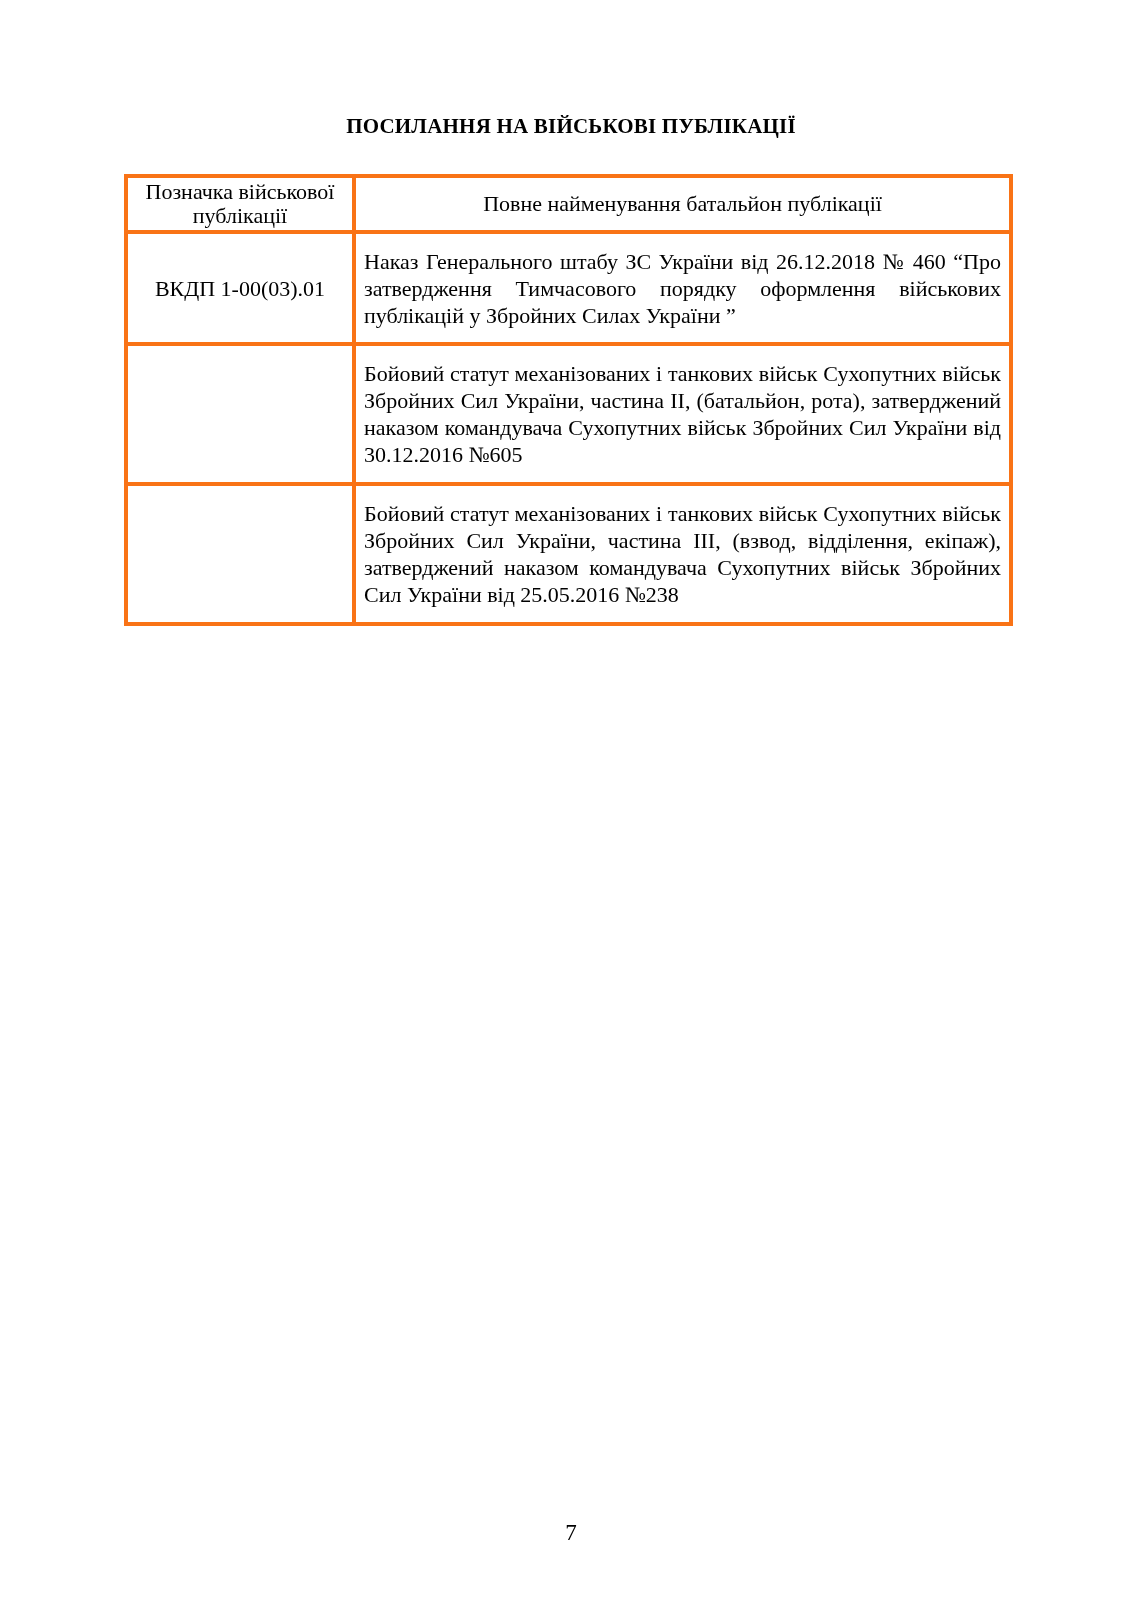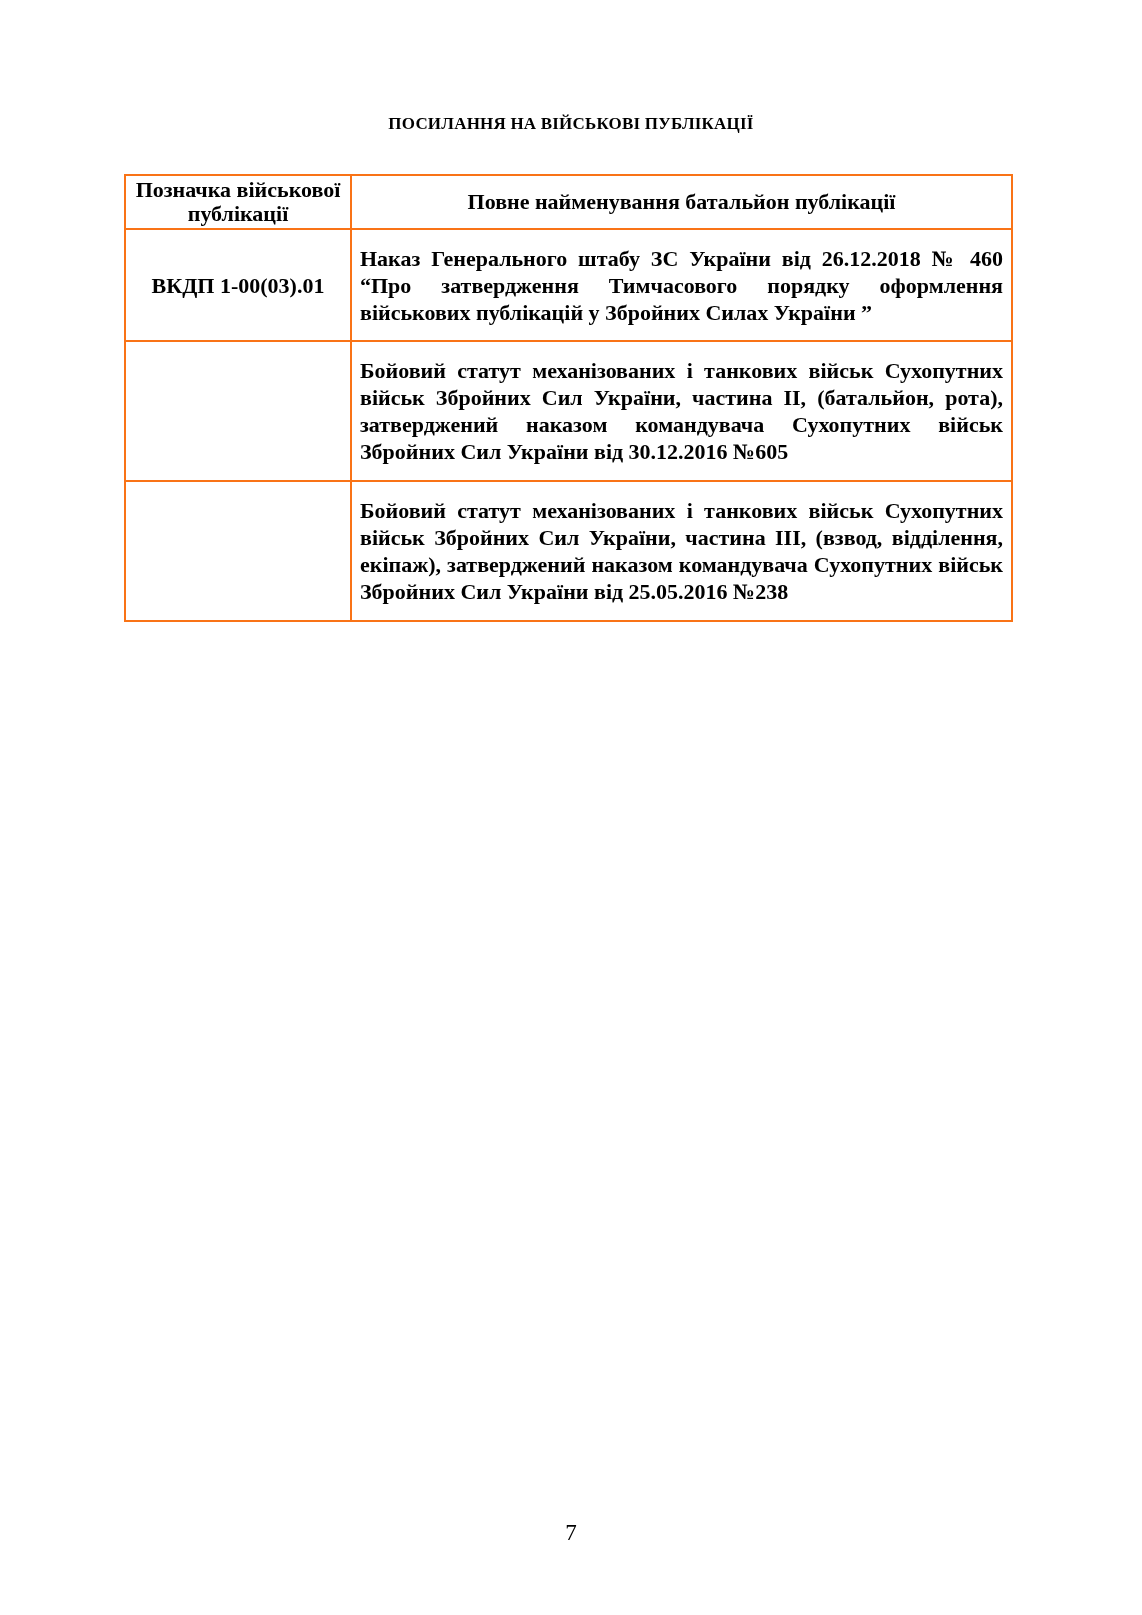--- a/index.html
+++ b/index.html
@@ -15,37 +15,37 @@
       color: #000;
       overflow: hidden;
     }
     .page-title {
       position: absolute;
       top: 114px;
       left: 0;
       width: 1142px;
       text-align: center;
       font-weight: bold;
-      font-size: 17px;
+      font-size: 21px;
       letter-spacing: 0.2px;
     }
     table.refs {
       position: absolute;
       top: 174px;
       left: 124px;
       width: 889px;
       border-collapse: collapse;
       font-size: 22px;
       line-height: 27px;
     }
     table.refs th, table.refs td {
-      border: 2px solid #f97316;
+      border: 4px solid #f97316;
       padding: 0 8px;
       vertical-align: middle;
-      font-weight: bold;
+      font-weight: normal;
     }
     table.refs th {
       text-align: center;
       height: 52px;
       line-height: 24px;
     }
     table.refs th.col1 { width: 220px; padding: 0 2px; }
     td.designation {
       text-align: center;
       margin-left: 24px;

